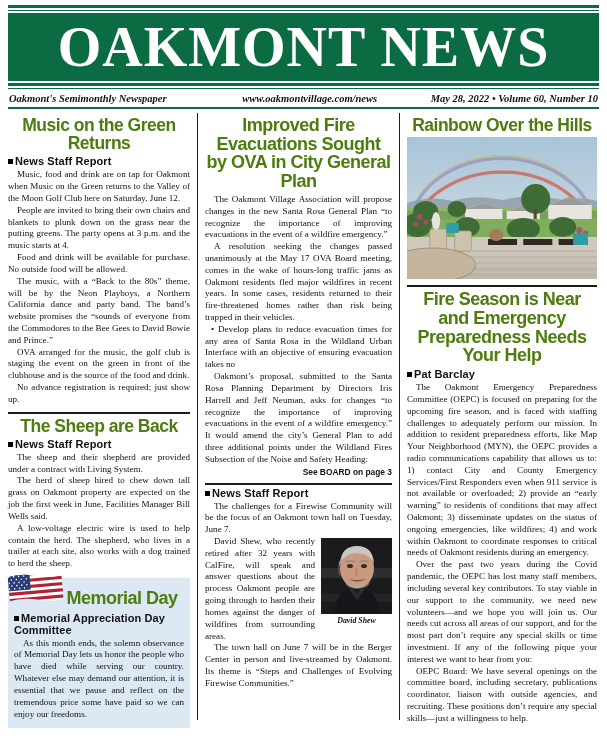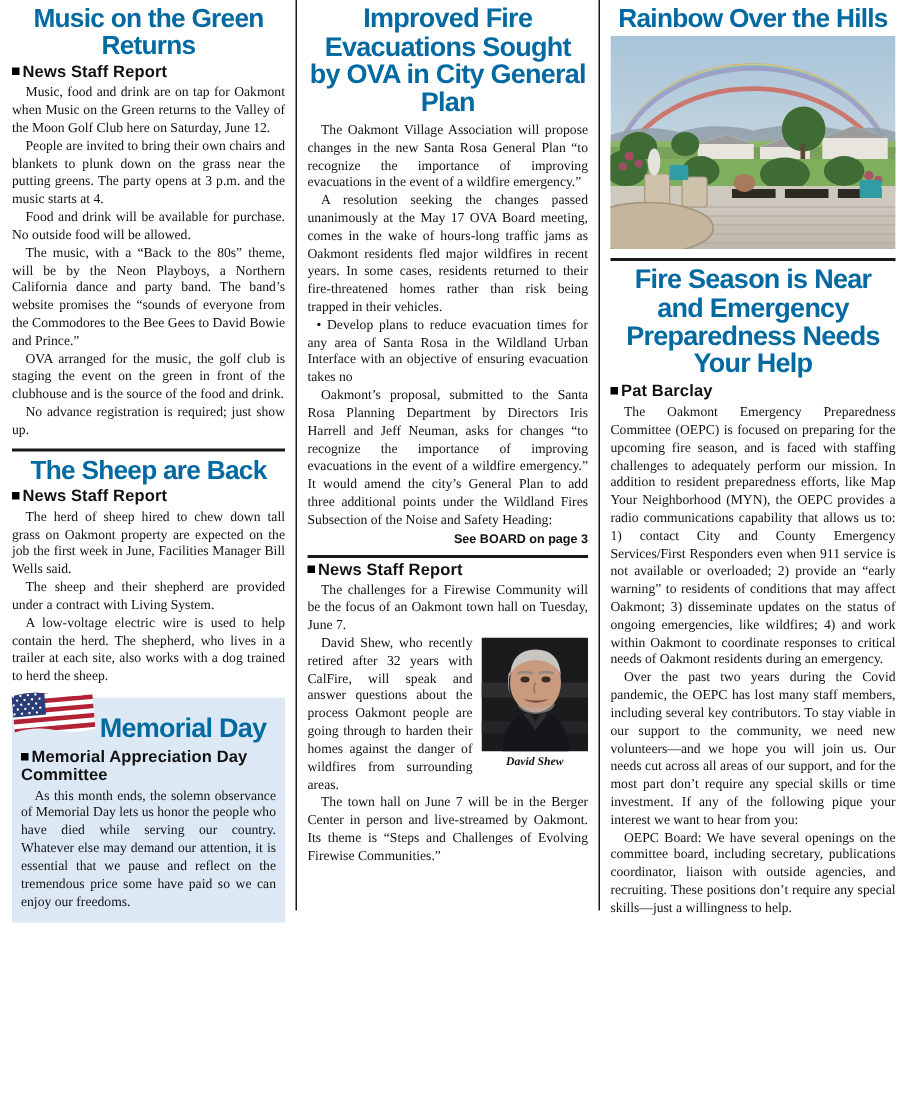--- a/index.html
+++ b/index.html
@@ -104,21 +104,21 @@
 
   
   h1.hl {
     font-family: "Liberation Sans", sans-serif;
     font-weight: bold;
     font-size: 17.5px;
     line-height: 1.04;
     text-align: center;
     margin: 3px 0 3px 0;
     letter-spacing: -0.5px;
-    color: #0369a1;
+    color: #4d7c0f;
   }
   h1.hl.big { font-size: 18px; }
 
   .byline {
     font-family: Liberation Sans, sans-serif;
     font-size: 11px;
     font-weight: bold;
     margin: 2px 0 2px 0;
     letter-spacing: 0.1px;
   }
@@ -216,20 +216,35 @@
     text-align: center;
     margin-top: 2px;
   }
   .clearfix::after { content: ""; display: block; clear: both; }
 </style>
 </head>
 <body>
 
 <div class="page">
 
+  <div>
+    <div class="masthead-rule-top"></div>
+    <div class="masthead-rule-thin"></div>
+    <div class="masthead-band">
+      <div class="masthead-title">OAKMONT NEWS</div>
+    </div>
+    <div class="masthead-rule-bottom"></div>
+    <div class="masthead-rule-bottom2"></div>
+    <div class="folio">
+      <div class="folio-left">Oakmont's Semimonthly Newspaper</div>
+      <div class="folio-center">www.oakmontvillage.com/news</div>
+      <div class="folio-right">May 28, 2022 • Volume 60, Number 10</div>
+    </div>
+    <div class="folio-rule"></div>
+  </div>
 
   <div class="columns">
 
     <div class="col col-1">
 
       <div>
         <h1 class="hl">Music on the Green Returns</h1>
         <div class="byline"><span class="bullet"></span><span>News Staff Report</span></div>
         <p class="body">Music, food and drink are on tap for Oakmont when Music on the Green returns to the Valley of the Moon Golf Club here on Saturday, June 12.</p>
         <p class="body">People are invited to bring their own chairs and blankets to plunk down on the grass near the putting greens. The party opens at 3 p.m. and the music starts at 4.</p>
@@ -237,22 +252,22 @@
         <p class="body">The music, with a “Back to the 80s” theme, will be by the Neon Playboys, a Northern California dance and party band. The band’s website promises the “sounds of everyone from the Commodores to the Bee Gees to David Bowie and Prince.”</p>
         <p class="body">OVA arranged for the music, the golf club is staging the event on the green in front of the clubhouse and is the source of the food and drink.</p>
         <p class="body">No advance registration is required; just show up.</p>
       </div>
 
       <div class="sep-rule"></div>
 
       <div>
         <h1 class="hl">The Sheep are Back</h1>
         <div class="byline"><span class="bullet"></span><span>News Staff Report</span></div>
+        <p class="body">The sheep and their shepherd are provided under a contract with Living System.</p>
         <p class="body">The herd of sheep hired to chew down tall grass on Oakmont property are expected on the job the first week in June, Facilities Manager Bill Wells said.</p>
-        <p class="body">The sheep and their shepherd are provided under a contract with Living System.</p>
         <p class="body">A low-voltage electric wire is used to help contain the herd. The shepherd, who lives in a trailer at each site, also works with a dog trained to herd the sheep.</p>
       </div>
 
       <div class="memorial">
         <div class="flag">
           <svg viewBox="0 0 57 40" xmlns="http://www.w3.org/2000/svg">
             <defs>
               <clipPath id="flagclip">
                 <path d="M2,3 Q16,0 30,4 Q44,8 56,5 L56,29 Q44,32 30,28 Q16,24 2,27 Z"></path>
               </clipPath>

